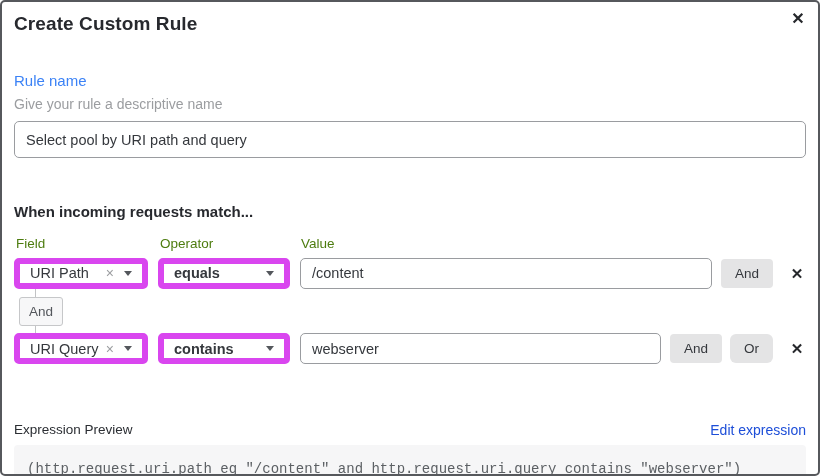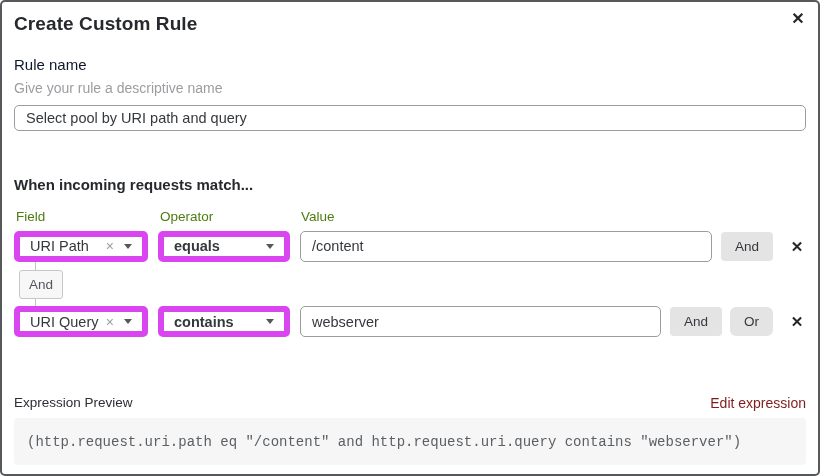--- a/index.html
+++ b/index.html
@@ -36,35 +36,35 @@
     background: transparent;
     font-size: 16px;
     font-weight: 700;
     color: #26282c;
     cursor: pointer;
     line-height: 22px;
     text-align: center;
     padding: 0;
   }
   .rule-label {
-    margin-top: 22px;
+    margin-top: 38px;
     font-size: 15px;
-    color: #0f172a;
+    color: #3b82f6;
     line-height: 1;
   }
   .rule-help {
     margin-top: 9px;
     font-size: 14px;
     color: #9b9da0;
     line-height: 1;
   }
   .text-input {
     display: block;
     width: 100%;
-    height: 26px;
+    height: 37px;
     border: 1px solid #9a9ca0;
     border-radius: 5px;
     padding: 0 11px;
     font-family: "Liberation Sans", sans-serif;
     font-size: 14.5px;
     color: #35383d;
     outline: none;
     background: #fff;
   }
   .rule-name-input { margin-top: 10px; }
@@ -176,21 +176,21 @@
   .expr-header {
     margin-top: 59px;
     display: flex;
     justify-content: space-between;
     align-items: center;
     line-height: 1;
   }
   .expr-label { font-size: 13.5px; color: #2b2e33; }
   .expr-edit-link {
     font-size: 14px;
-    color: #7f1d1d;
+    color: #1d4ed8;
     text-decoration: none;
     cursor: pointer;
   }
   .expr-code {
     margin-top: 8px;
     background: #f6f6f7;
     border-radius: 4px;
     padding: 16px 13px 15px 13px;
     font-family: "Liberation Mono", monospace;
     font-size: 14px;

